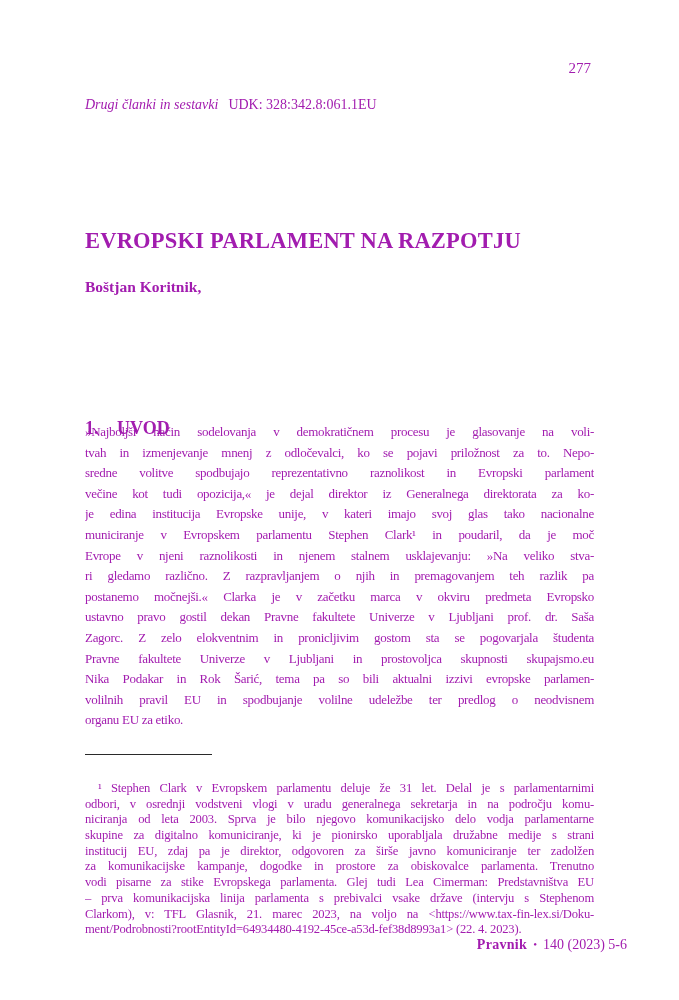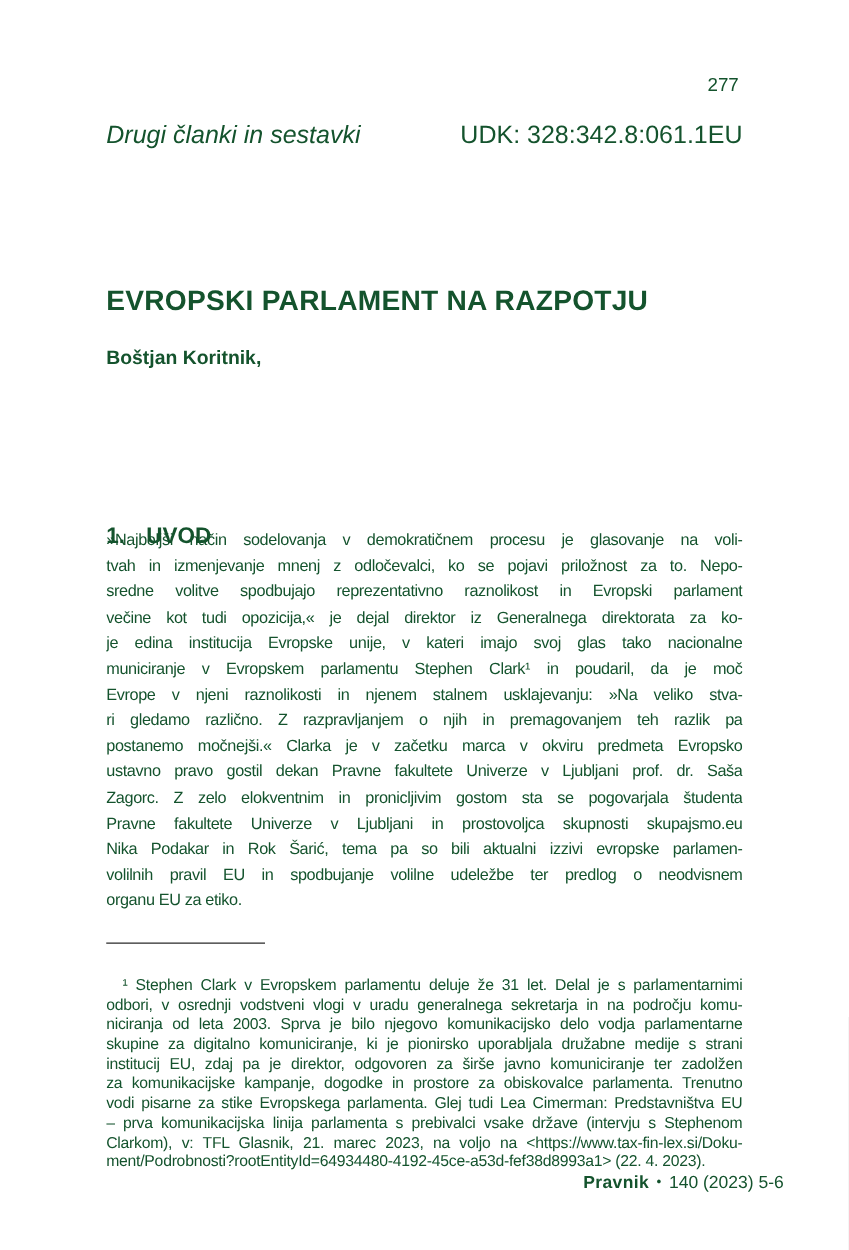--- a/index.html
+++ b/index.html
@@ -2,40 +2,39 @@
 <html><head>
 <meta charset="utf-8">
 <style>
   * { margin: 0; padding: 0; box-sizing: border-box; }
   html, body { background: #e8e8e8; }
   .page {
     position: relative;
     width: 679px;
     height: 1000px;
     background: #ffffff;
-    font-family: Liberation Sans, sans-serif;
-    color: #14532d;
+    font-family: Liberation Serif, serif;
+    color: #a21caf;
     overflow: hidden;
   }
   .pageno {
     position: absolute;
     top: 60px;
     left: 85px;
     width: 506px;
     text-align: right;
     font-size: 15px;
   }
   .meta-row {
     position: absolute;
     top: 97px;
     left: 85px;
     width: 509px;
     display: flex;
-    justify-content: space-between;
-    font-size: 20px;
+    font-size: 14px;
   }
   .running-title { font-style: italic; }
   .udk { font-style: normal; margin-left: 10px; }
   .title {
     position: absolute;
     top: 228px;
     left: 85px;
     width: 540px;
     font-size: 22.5px;
     font-weight: bold;

